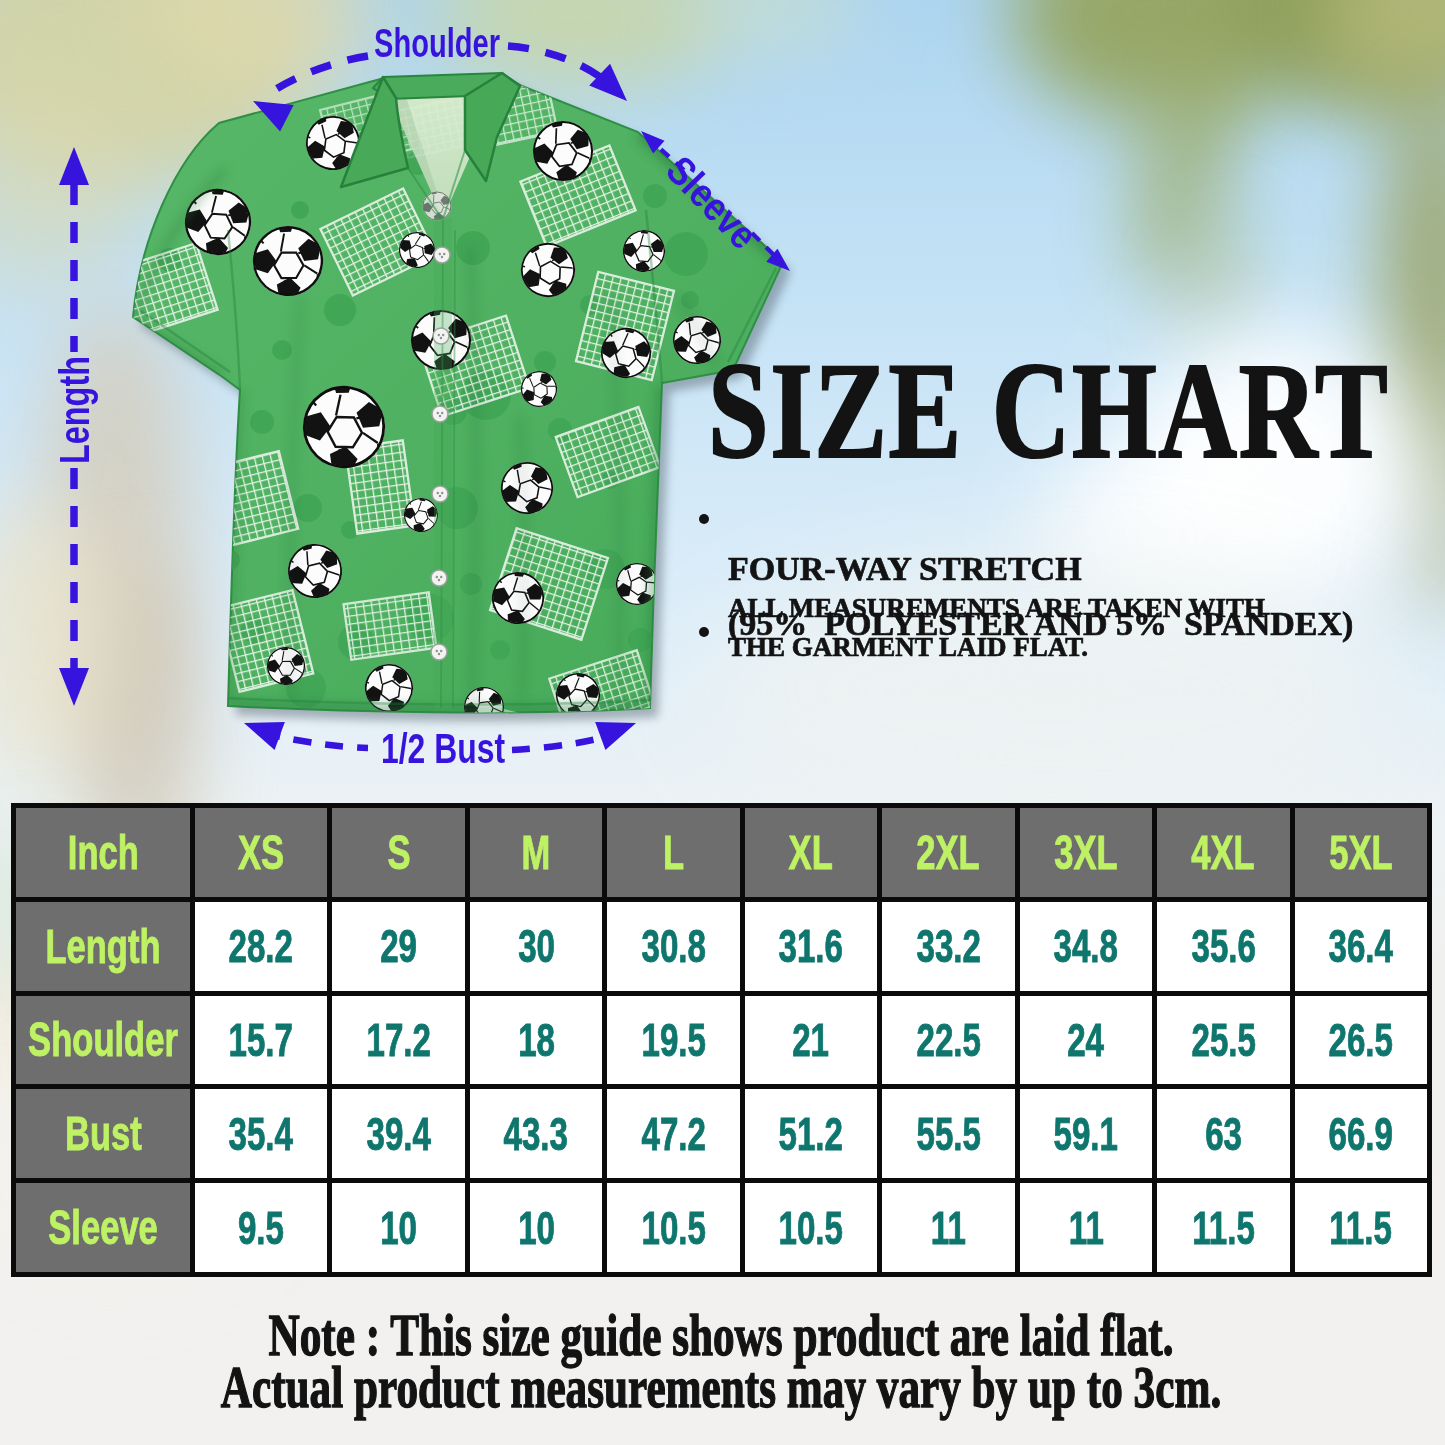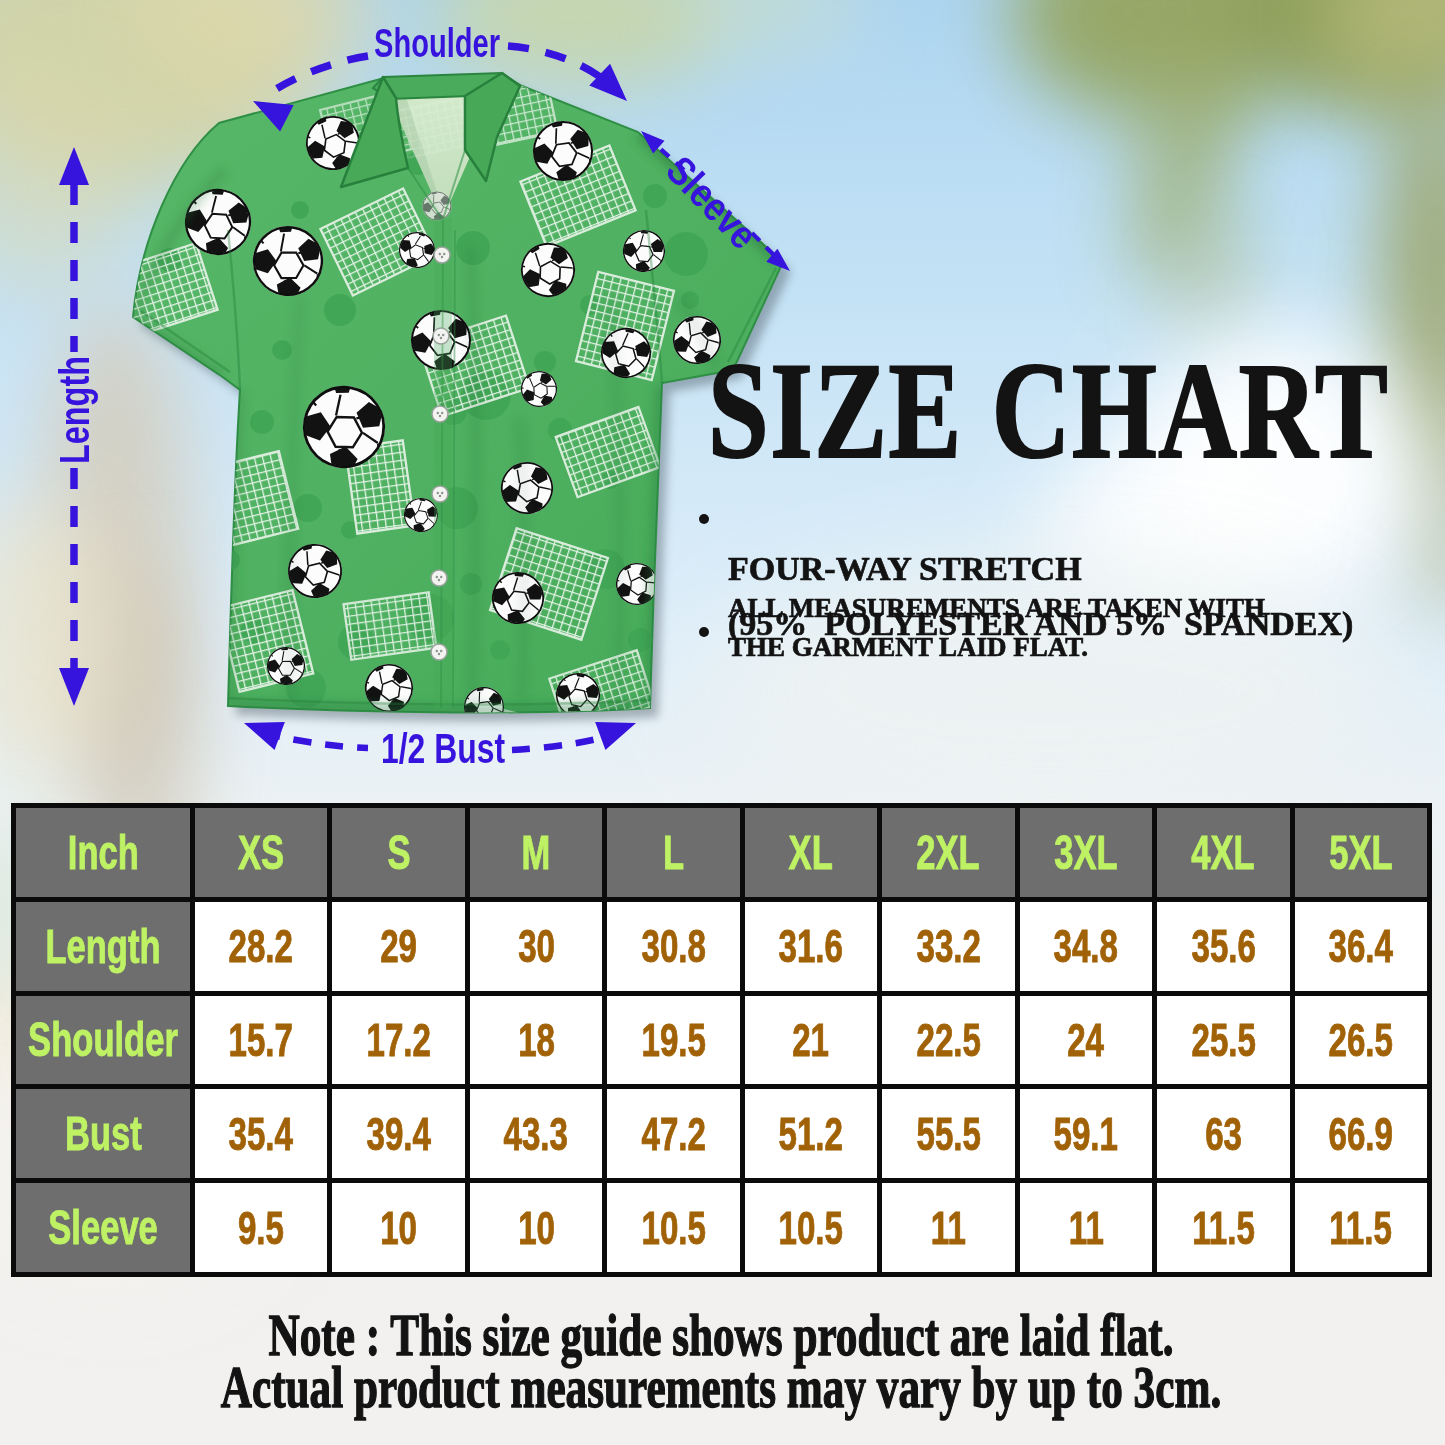--- a/index.html
+++ b/index.html
@@ -1101,21 +1101,21 @@
           <td>
             <div class="cw">
               <div class="c">11.5</div>
             </div>
           </td>
         </tr>
   </tbody>
     </table>
   <style>
     #sizetable td{border:5px solid #0b0b0b;text-align:center;vertical-align:middle;
-      font-family:"Liberation Sans",sans-serif;font-weight:bold;font-size:46px;color:#a16207;background:#ffffff;padding:0;-webkit-text-stroke:0.9px;}
+      font-family:"Liberation Sans",sans-serif;font-weight:bold;font-size:46px;color:#0f766e;background:#ffffff;padding:0;-webkit-text-stroke:0.9px;}
     #sizetable td.h{background:#6e6e6e;color:#bef264;font-size:48px;}
     #sizetable td div.cw{display:flex;justify-content:center;align-items:center;width:100%;}
     #sizetable td div.c{transform:scaleX(0.72);transform-origin:center;white-space:nowrap;}
   </style>
 
   <div class="txt serifb" style="left:721px;top:1305px;font-size:60px;line-height:60px;transform:translateX(-50%) scaleX(0.72);transform-origin:center top;-webkit-text-stroke:1.4px #131313;">Note : This size guide shows product are laid flat.</div>
 
   <div class="txt serifb" style="left:721px;top:1357px;font-size:60px;line-height:60px;transform:translateX(-50%) scaleX(0.72);transform-origin:center top;-webkit-text-stroke:1.4px #131313;">Actual product measurements may vary by up to 3cm.</div>
 </div>
 

